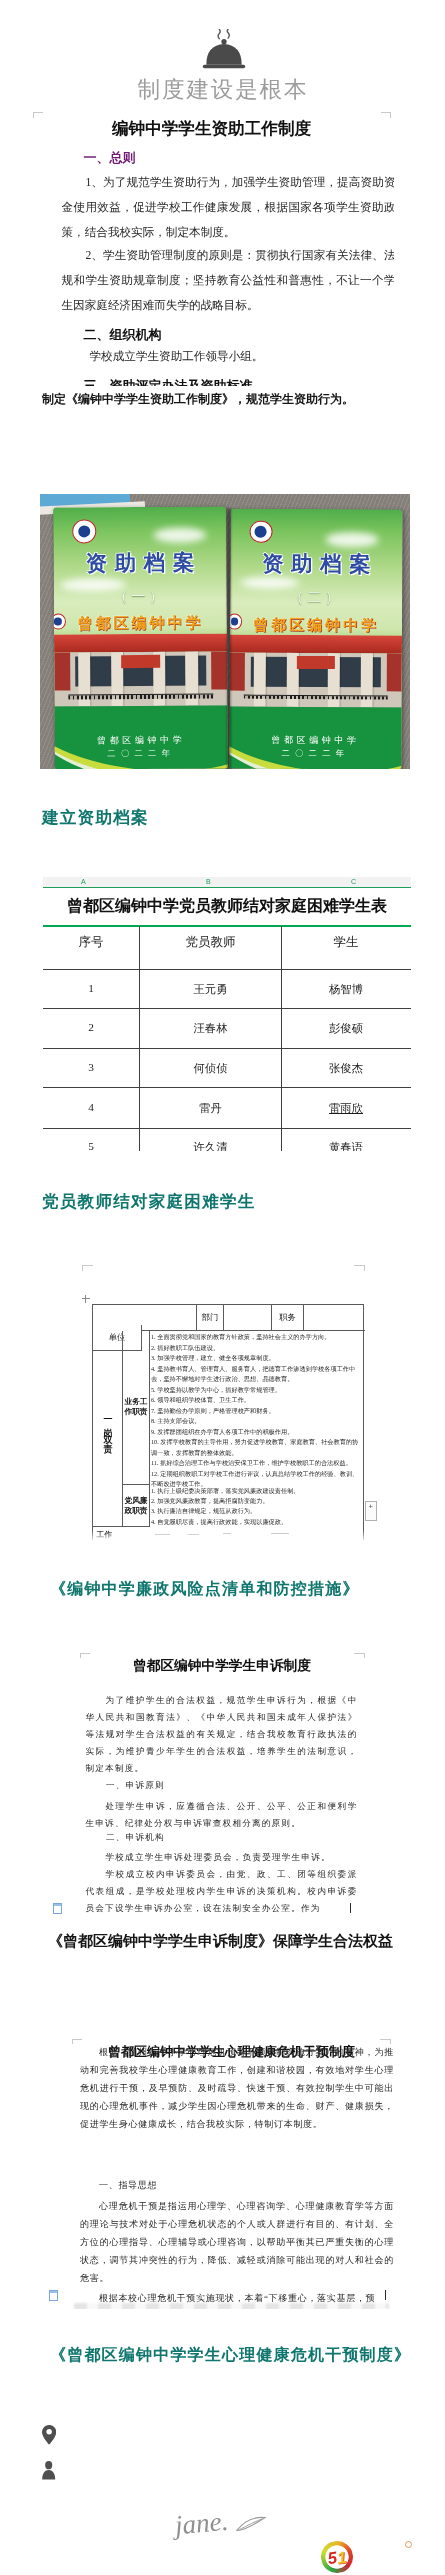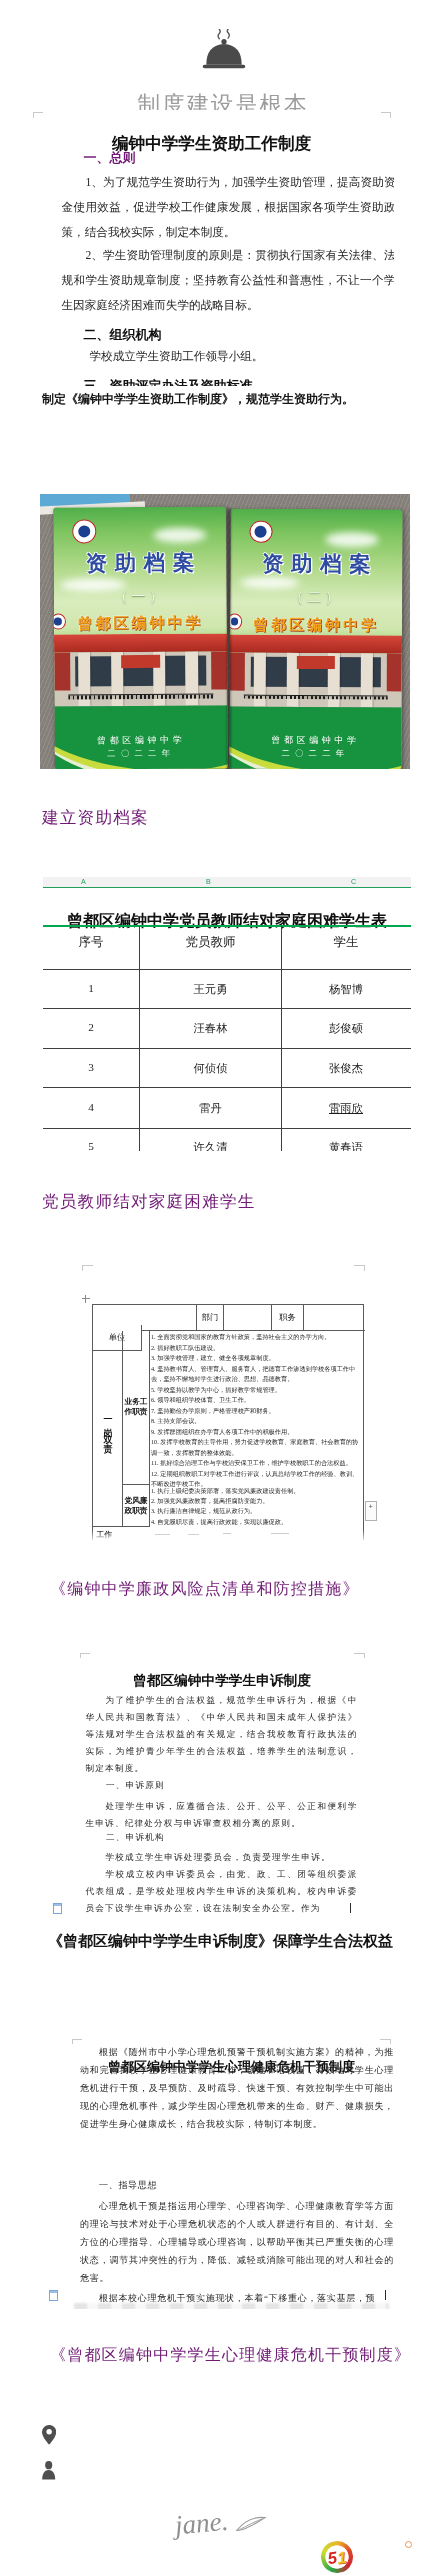--- a/index.html
+++ b/index.html
@@ -1,22 +1,22 @@
 <!DOCTYPE html>
 <html style="font-size:9.5px"><head>
 <meta charset="utf-8">
 <style>
   html,body{margin:0;padding:0;background:#fff;}
   #canvas{position:relative;width:446px;height:2576px;background:#ffffff;overflow:hidden;
           font-family:"Liberation Sans","DejaVu Sans",sans-serif;}
   .abs{position:absolute;}
   .serif{font-family:"Liberation Serif","DejaVu Serif",serif;}
-  .center{text-align:center;margin-top:15px;}
-  
-  .gcap{color:#701a75;font-weight:400;letter-spacing:1.2px;font-size:16.6px;white-space:nowrap;}
+  .center{text-align:center;}
+  
+  .gcap{color:#0f766e;font-weight:700;letter-spacing:1.2px;font-size:16.6px;white-space:nowrap;}
   
   .bcap{color:#161616;font-weight:700;white-space:nowrap;font-family:"Liberation Serif","DejaVu Serif",serif;}
   
   .cm{width:9.5px;height:4.8px;border-top:1.2px solid #c9c9c9;}
   .cm-l{border-left:1.2px solid #c9c9c9;}
   .cm-r{border-right:1.2px solid #c9c9c9;}
   
   .dtxt{color:#262626;font-family:"Liberation Serif","DejaVu Serif",serif;}
   
   #sheet{background:#fff;overflow:hidden;}

